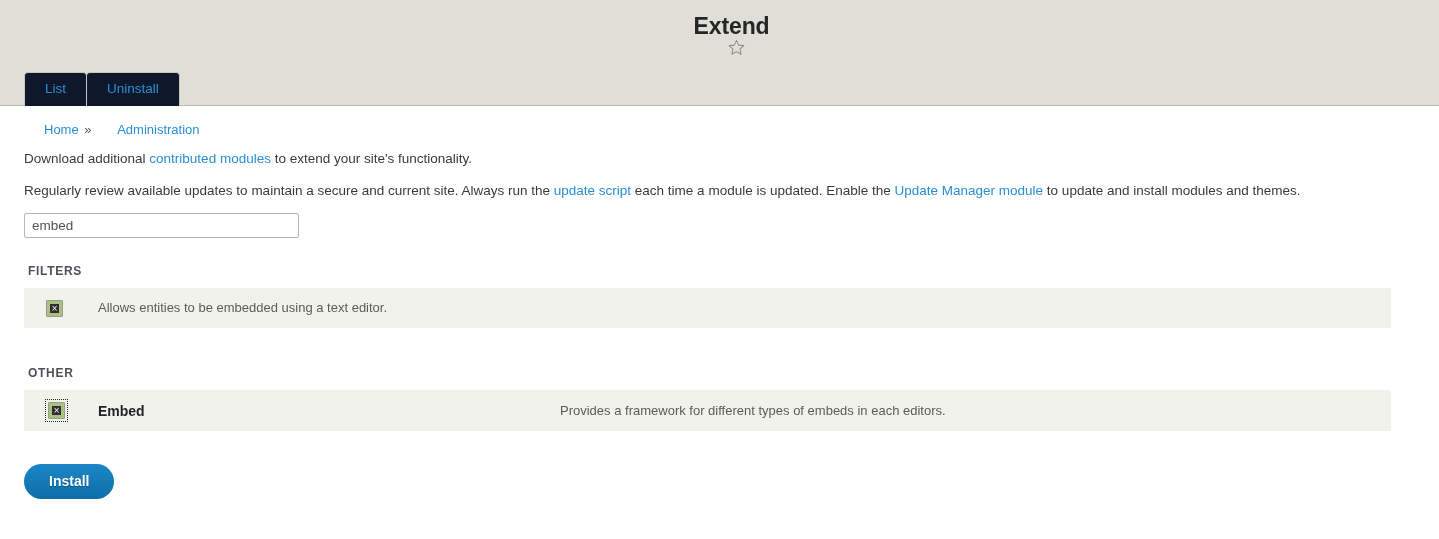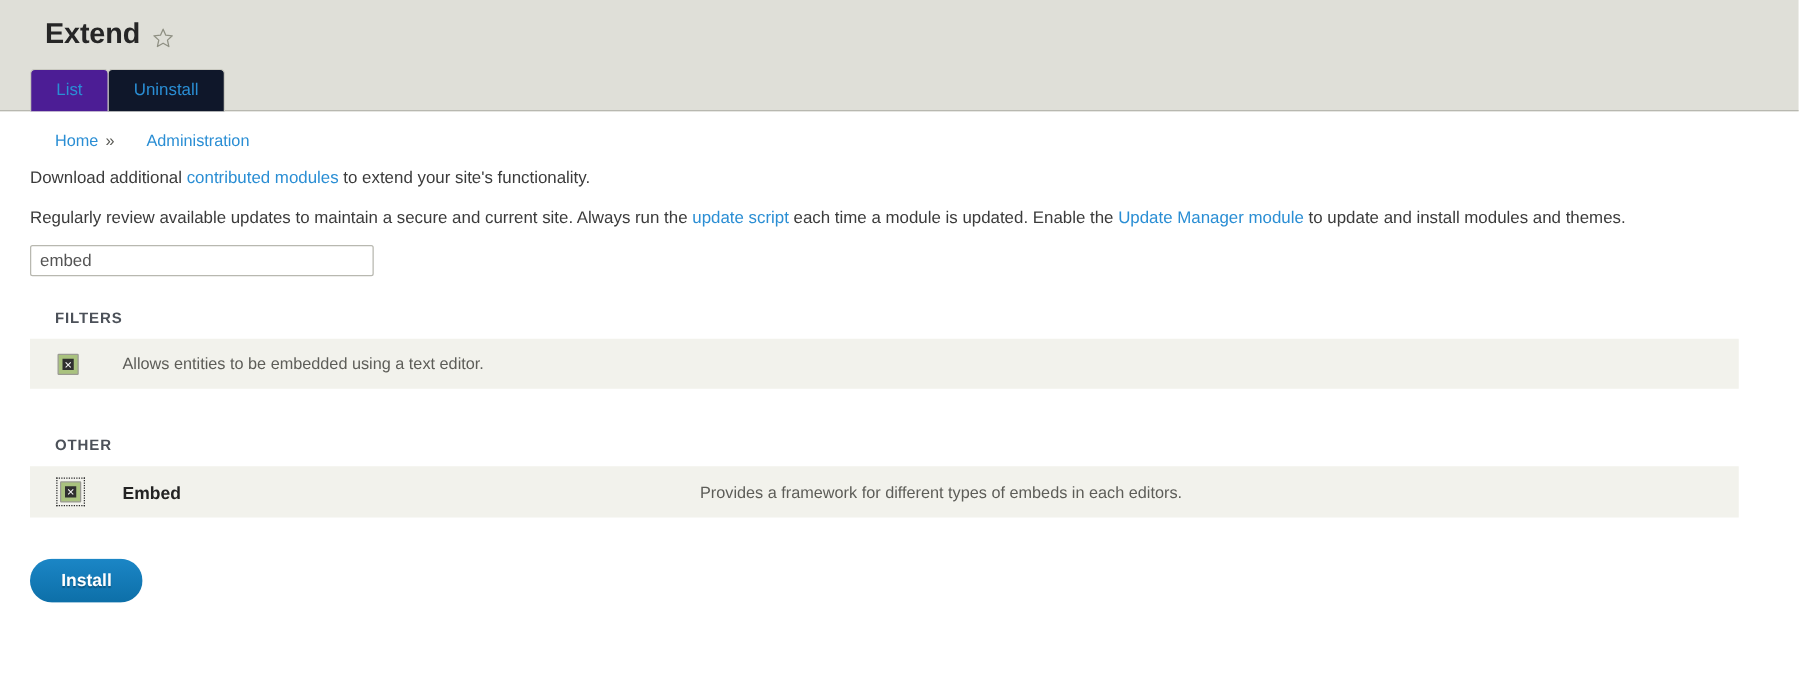--- a/index.html
+++ b/index.html
@@ -18,22 +18,23 @@
   }
 
   
   .page-header-band {
     background: #dfdfd8;
     padding: 0;
     position: relative;
   }
   .page-title-row {
     display: flex;
-    align-items: flex-end;
-    padding: 14px 0 16px 36px;
+    align-items: center;
+    padding: 14px 0 16px 24px;
+    flex-direction: column;
   }
   .page-title {
     font-size: 23px;
     font-weight: bold;
     color: #262626;
     letter-spacing: -0.1px;
     line-height: 1.1;
     margin: 0;
   }
   .star-icon {
@@ -67,21 +68,21 @@
     border: 1px solid #c9c9c0;
     border-bottom: none;
     border-radius: 4px 4px 0 0;
     text-decoration: none;
     line-height: 14px;
     cursor: pointer;
     margin-right: -1px;
     position: relative;
   }
   .tab.is-active {
-    background: #4c1d95;
+    background: #0f172a;
     border-color: #c9c9c0;
     z-index: 3;
     color: #2a8ed4;
   }
   .tabs-rule {
     position: absolute;
     left: 0;
     right: 0;
     bottom: 0;
     height: 1px;
@@ -148,21 +149,21 @@
   }
 
   
   .module-groups { margin-top: 26px; }
   .group-title {
     font-size: 12px;
     font-weight: bold;
     letter-spacing: 0.7px;
     color: #4c5159;
     text-transform: uppercase;
-    margin: 0 0 10px 20px;
+    margin: 0 0 10px 4px;
     line-height: 14px;
   }
   .group + .group { margin-top: 38px; }
 
   .module-row {
     display: flex;
     align-items: center;
     background: #f2f2ec;
     min-height: 40px;
     padding: 10px 0 10px 0;

